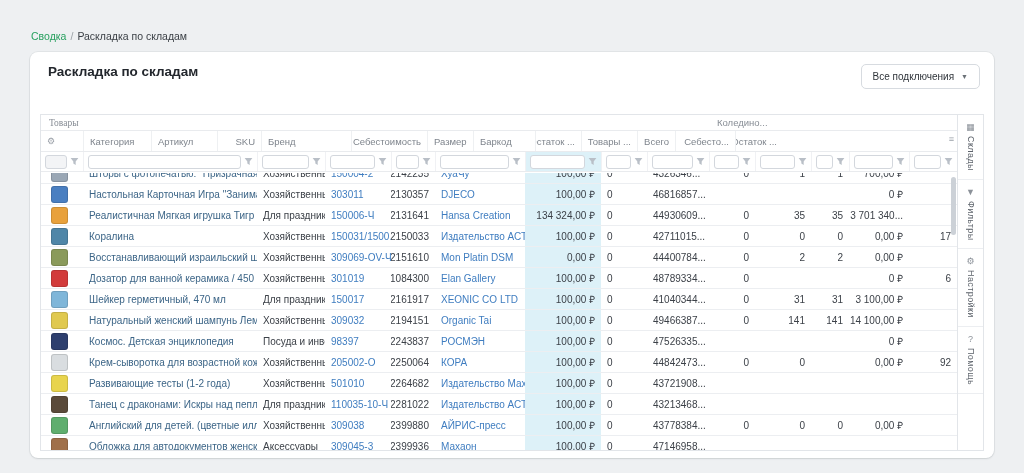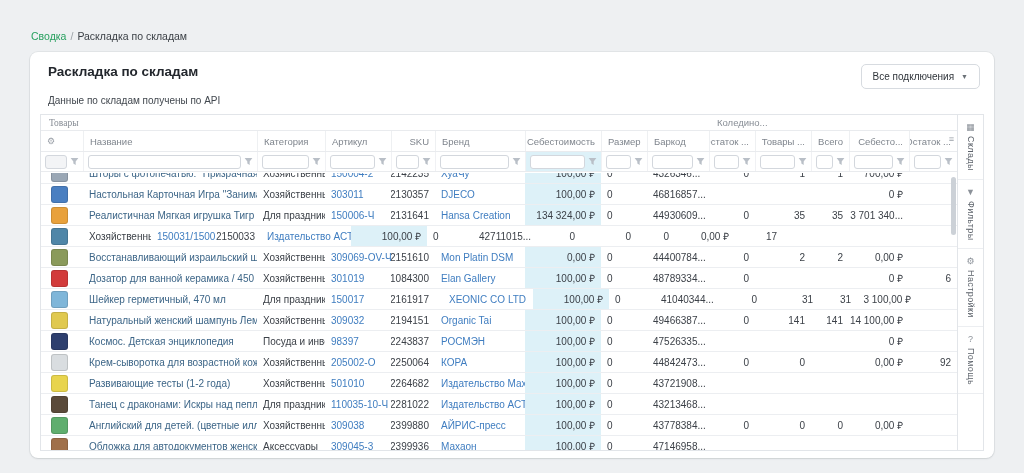--- a/index.html
+++ b/index.html
@@ -71,33 +71,31 @@
 </div>
 
 <div class="card">
   <div class="card-head">
     <div class="card-title">Раскладка по складам</div>
     <button class="connections">
       <span>Все подключения</span>
       <span class="chev">▼</span>
     </button>
   </div>
-  <div class="subtitle">Данные по складам получены по API</div>
 
   <div class="table-zone">
     <div class="tbl">
       <div class="grow" id="grow">
           <div class="gcell" style="width: 668px; font-family: Liberation Serif, serif;">Товары</div>
           <div class="gcell" style="width: 248px;">Коледино...</div>
         </div>
       <div class="hrow" id="hrow">
           <div class="hcell" style="width: 42px;">
             <span class="gear">⚙</span>
           </div>
-          <div class="hcell" style="width: 174px;">Название</div>
           <div class="hcell" style="width: 68px;">Категория</div>
           <div class="hcell" style="width: 66px;">Артикул</div>
           <div class="hcell r" style="width: 44px;">SKU</div>
           <div class="hcell" style="width: 90px;">Бренд</div>
           <div class="hcell r" style="width: 76px;">Себестоимость</div>
           <div class="hcell" style="width: 46px;">Размер</div>
           <div class="hcell" style="width: 62px;">Баркод</div>
           <div class="hcell r" style="width: 46px;">Остаток ...</div>
           <div class="hcell r" style="width: 56px;">Товары ...</div>
           <div class="hcell r" style="width: 38px;">Всего</div>
@@ -273,20 +271,21 @@
             <div class="tcell r" style="width: 46px;">0</div>
             <div class="tcell r" style="width: 56px;">35</div>
             <div class="tcell r" style="width: 38px;">35</div>
             <div class="tcell r" style="width: 60px;">3 701 340...</div>
             <div class="tcell r" style="width: 48px;"></div>
           </div>
           <div class="trow">
             <div class="tcell thumbwrap" style="width: 42px;">
               <div class="thumb" style="background: rgb(79, 134, 168);"></div>
             </div>
+            <div class="tcell namelink" style="width: 174px;">Коралина</div>
             <div class="tcell" style="width: 68px;">Хозяйственные...</div>
             <div class="tcell link" style="width: 66px;">150031/1500...</div>
             <div class="tcell r" style="width: 44px;">2150033</div>
             <div class="tcell link" style="width: 90px;">Издательство АСТ</div>
             <div class="tcell r hl" style="width: 76px;">100,00 ₽</div>
             <div class="tcell" style="width: 46px;">0</div>
             <div class="tcell" style="width: 62px;">42711015...</div>
             <div class="tcell r" style="width: 46px;">0</div>
             <div class="tcell r" style="width: 56px;">0</div>
             <div class="tcell r" style="width: 38px;">0</div>
@@ -330,21 +329,21 @@
             <div class="tcell r" style="width: 48px;">6</div>
           </div>
           <div class="trow">
             <div class="tcell thumbwrap" style="width: 42px;">
               <div class="thumb" style="background: rgb(127, 182, 217);"></div>
             </div>
             <div class="tcell namelink" style="width: 174px;">Шейкер герметичный, 470 мл</div>
             <div class="tcell" style="width: 68px;">Для праздника</div>
             <div class="tcell link" style="width: 66px;">150017</div>
             <div class="tcell r" style="width: 44px;">2161917</div>
-            <div class="tcell link" style="width: 90px; margin-left: 8px;">XEONIC CO LTD</div>
+            <div class="tcell link" style="width: 90px;">XEONIC CO LTD</div>
             <div class="tcell r hl" style="width: 76px;">100,00 ₽</div>
             <div class="tcell" style="width: 46px;">0</div>
             <div class="tcell" style="width: 62px;">41040344...</div>
             <div class="tcell r" style="width: 46px;">0</div>
             <div class="tcell r" style="width: 56px;">31</div>
             <div class="tcell r" style="width: 38px;">31</div>
             <div class="tcell r" style="width: 60px;">3 100,00 ₽</div>
             <div class="tcell r" style="width: 48px;"></div>
           </div>
           <div class="trow">

